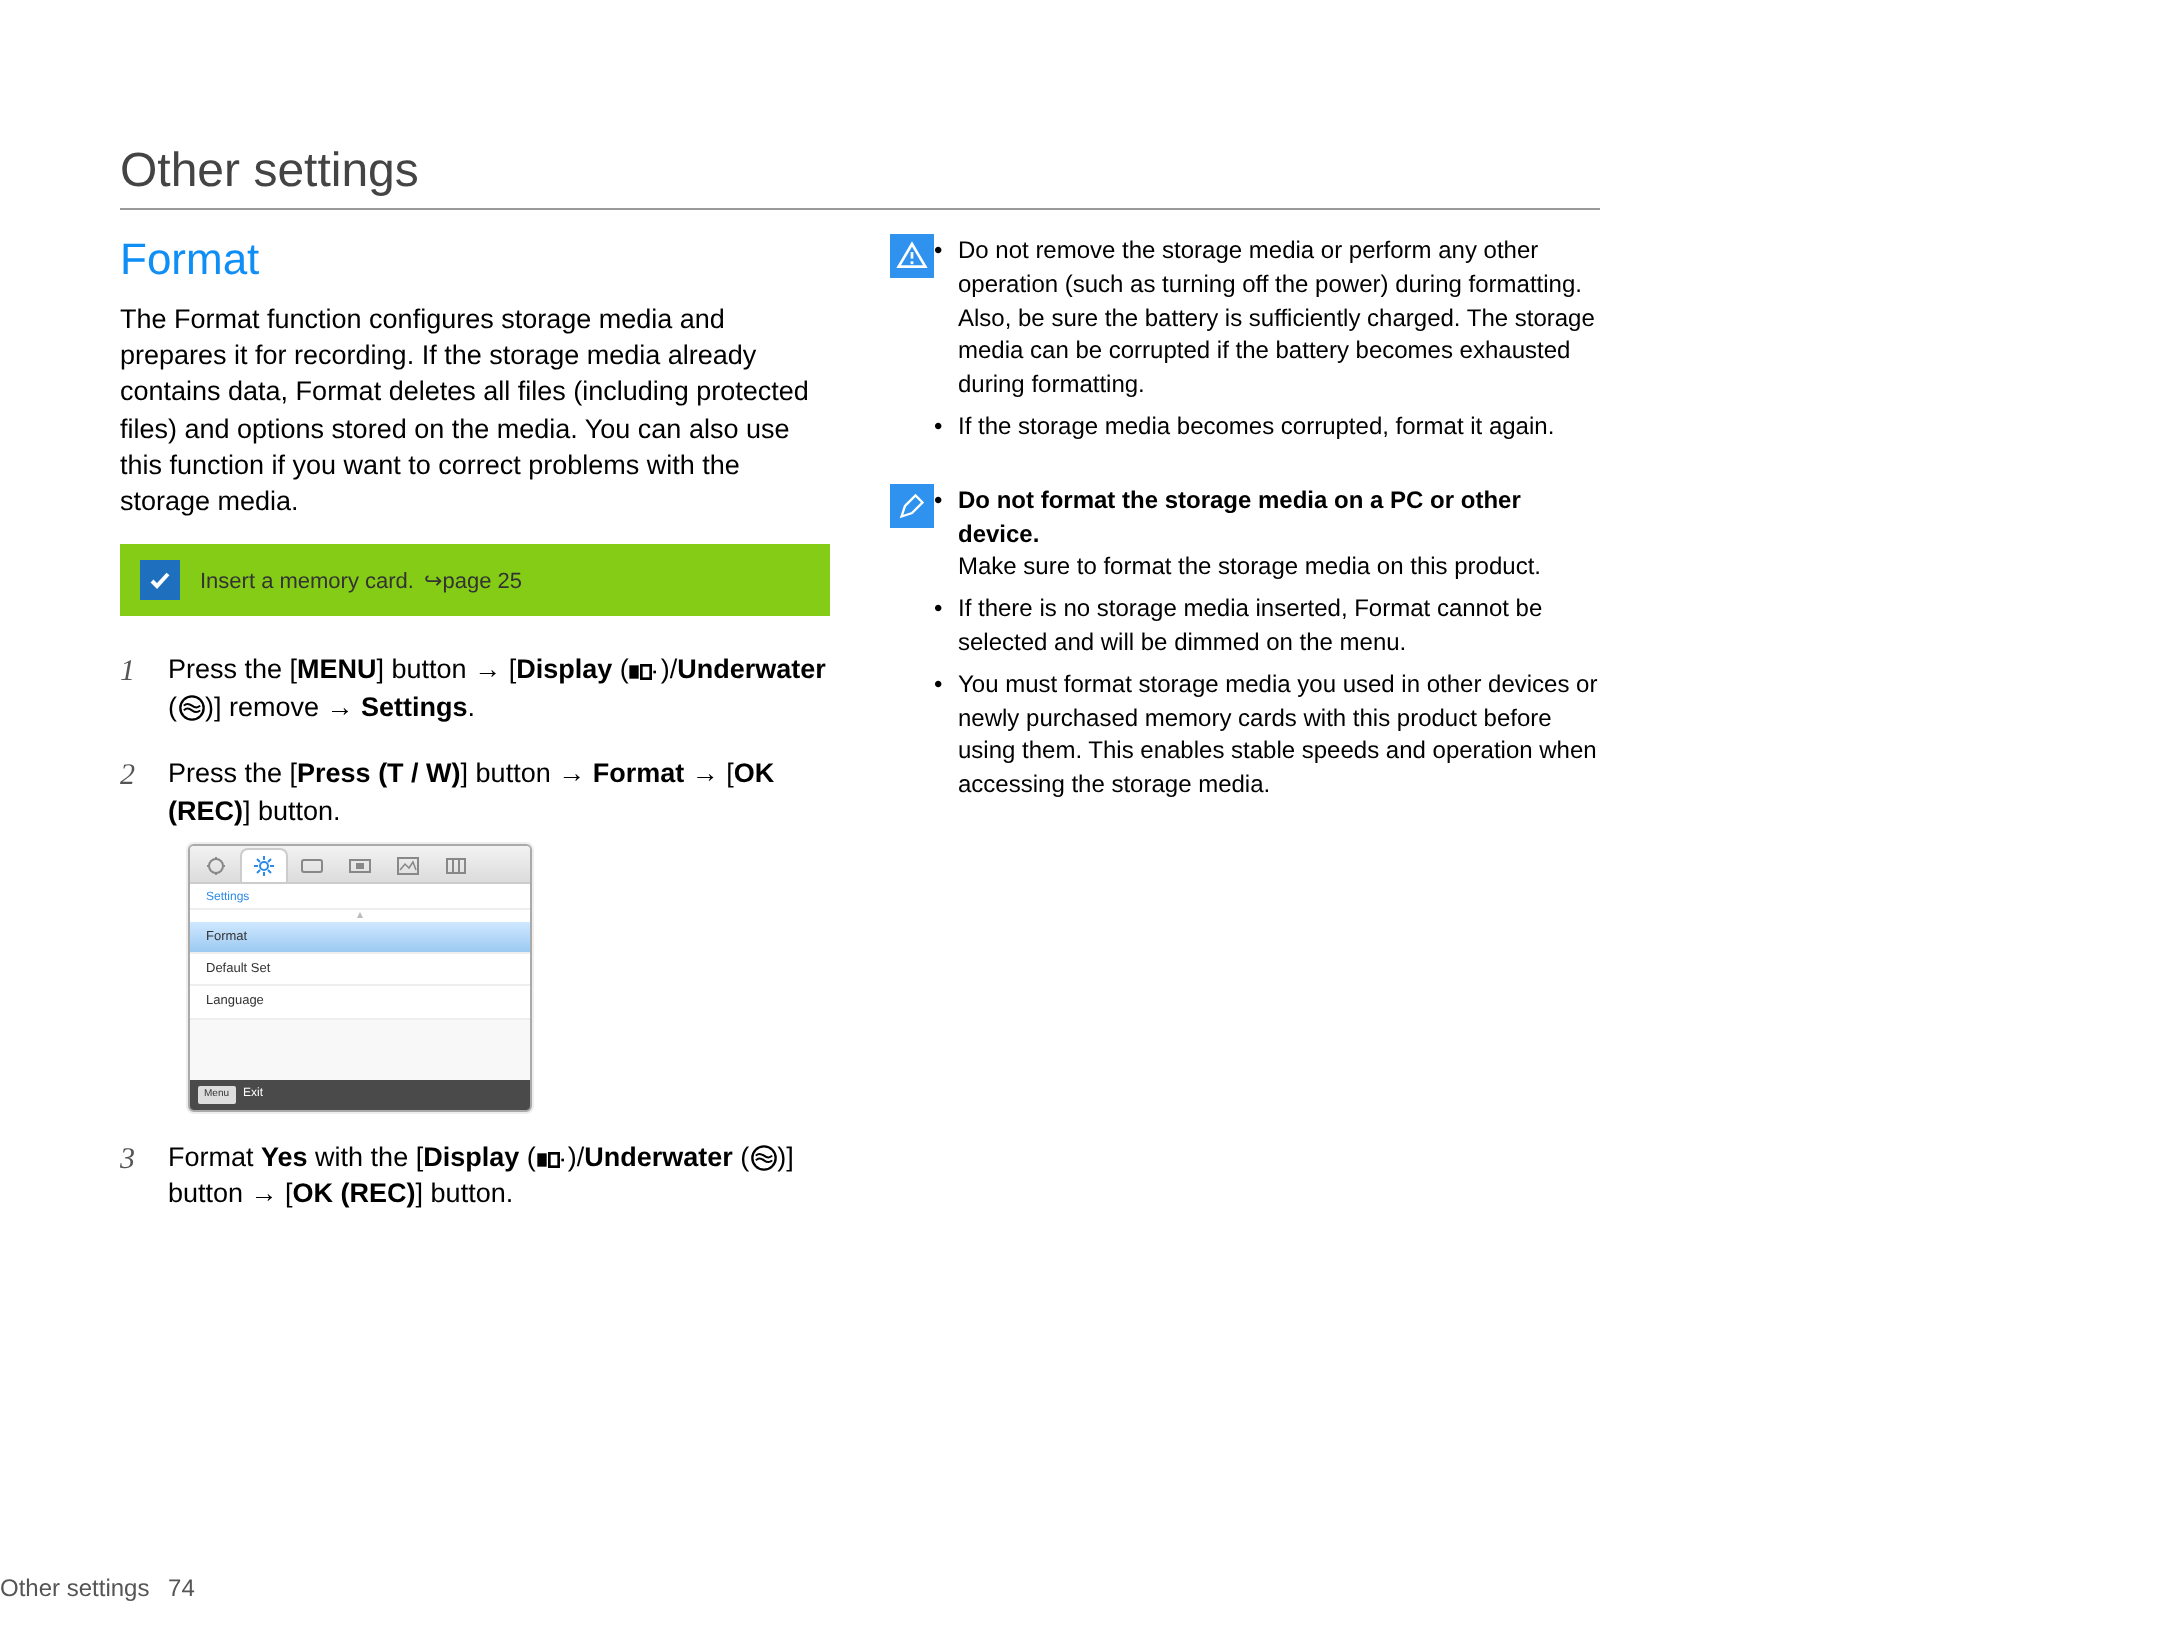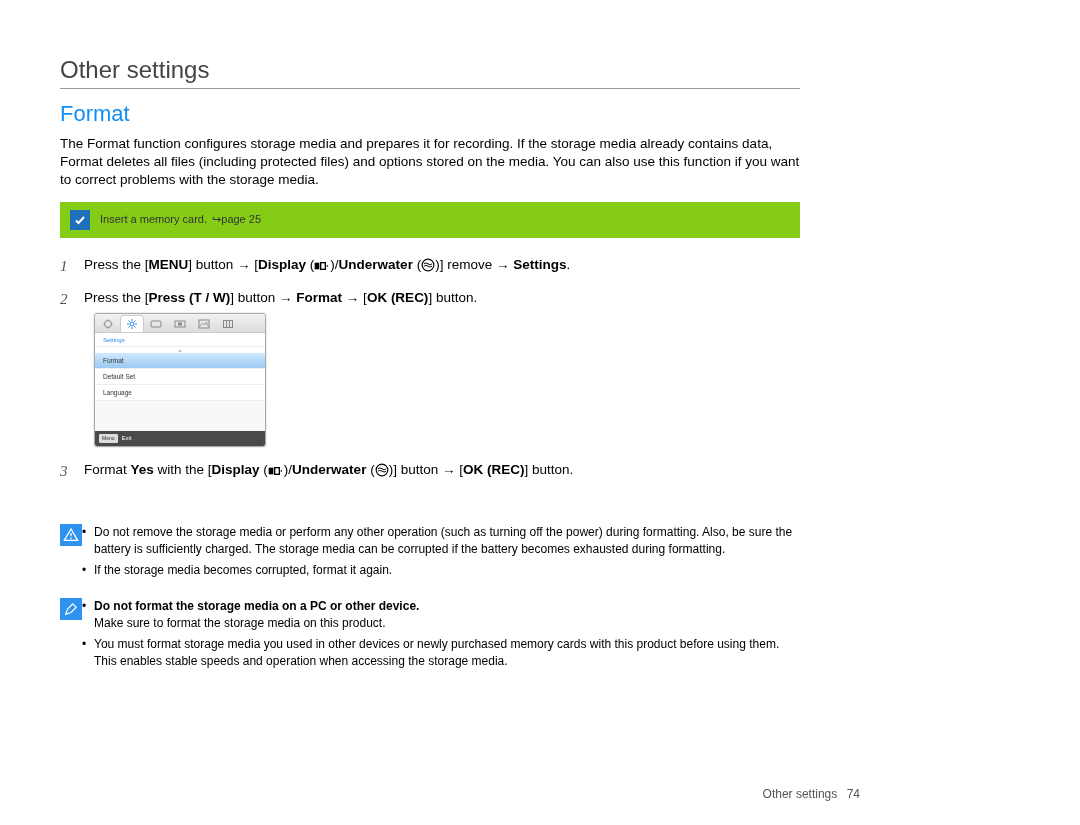--- a/index.html
+++ b/index.html
@@ -7,39 +7,38 @@
     padding: 0;
     background: #fff;
     font-family: Arial, Helvetica, sans-serif;
     font-size: 13px;
     color: #000;
   }
   .page {
     width: 860px;
     height: 825px;
     box-sizing: border-box;
-    padding: 56px 60px 20px 60px;
+    padding: 72px 60px 20px 60px;
     position: relative;
     border-radius: 27px;
   }
   h1.page-title {
     font-size: 24px;
     font-weight: normal;
     color: #444;
     margin: 0 0 4px 0;
   }
   .rule {
     border: none;
     border-top: 1px solid #999;
     margin: 0 0 12px 0;
   }
   .columns {
     display: flex;
     gap: 30px;
-    flex-direction: column;
   }
   .col {
     flex: 1;
     min-width: 0;
   }
   h2.section-title {
     font-size: 22px;
     font-weight: normal;
     color: #0F8EF6;
     margin: 0 0 8px 0;
@@ -212,21 +211,21 @@
   .sub-line {
     display: block;
     font-weight: normal;
     padding-left: 0;
   }
   .footer {
     position: absolute;
     bottom: 24px;
     left: 0;
     right: 0;
-    text-align: right;
+    text-align: left;
     font-size: 12px;
     color: #555;
   }
   .footer .pnum { margin-left: 6px; }
   b { font-weight: bold; }
 </style>
 </head>
 <body>
 
 <div class="page">
@@ -356,20 +355,21 @@
         <span class="info-icon note2">
           <svg width="14" height="14" viewBox="0 0 24 24">
               <path d="M3 21 L6 12 L15 3 L21 9 L12 18 Z" fill="none" stroke="#fff" stroke-width="2"></path>
             </svg>
         </span>
         <ul class="bullets">
           <li>
             <b>Do not format the storage media on a PC or other device.</b>
             <span class="sub-line">Make sure to format the storage media on this product.</span>
           </li>
+          <li>If there is no storage media inserted, Format cannot be selected and will be dimmed on the menu.</li>
           <li>You must format storage media you used in other devices or newly purchased memory cards with this product before using them. This enables stable speeds and operation when accessing the storage media.</li>
         </ul>
       </div>
 
     </div>
   </div>
 
   <div class="footer">
     <span>Other settings</span>
     <span class="pnum">74</span>

